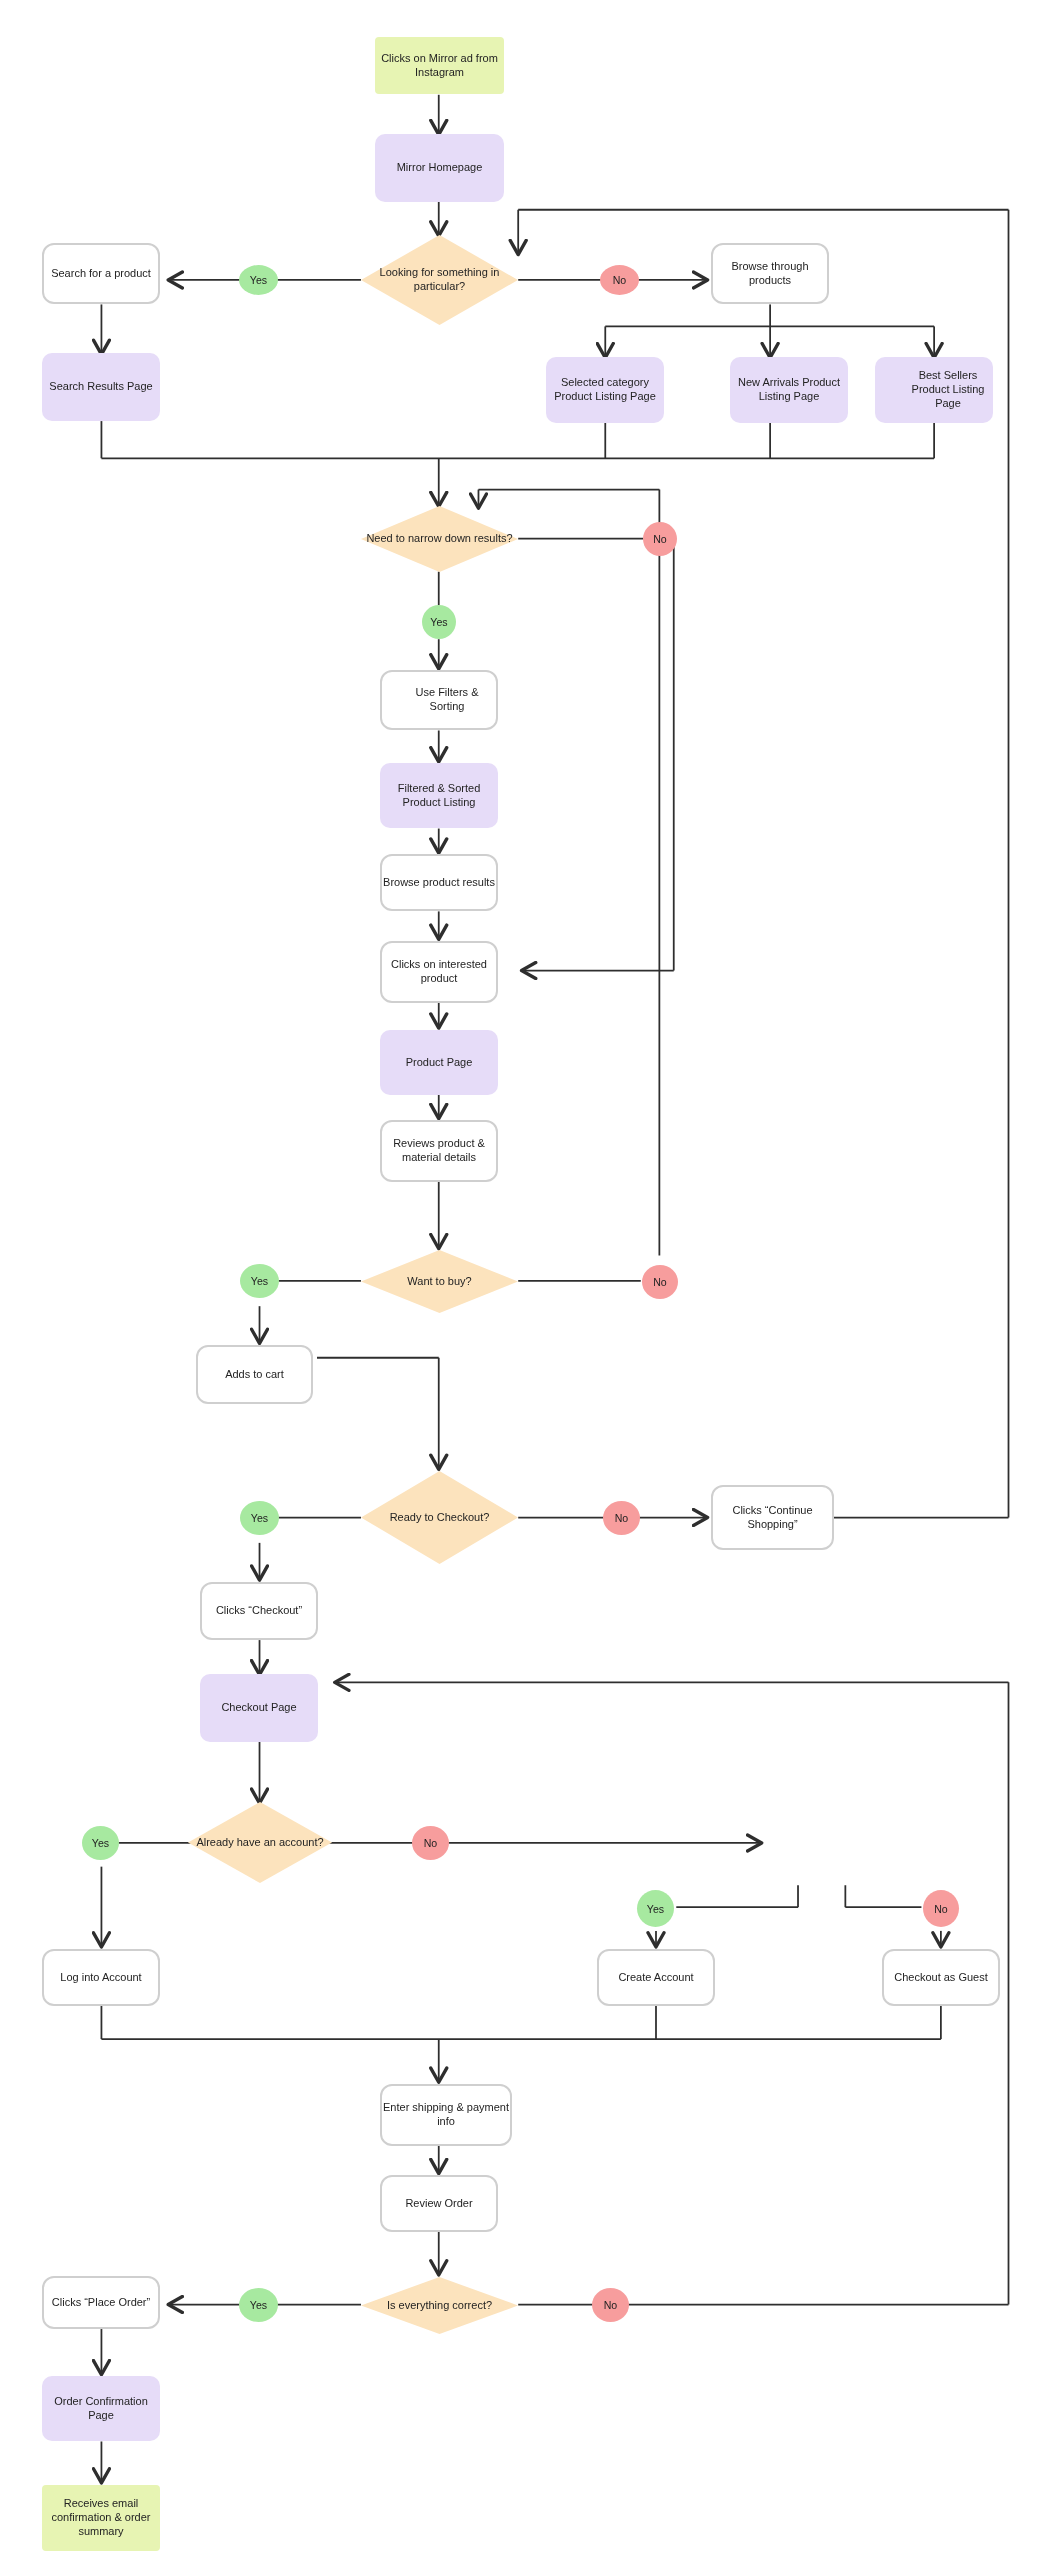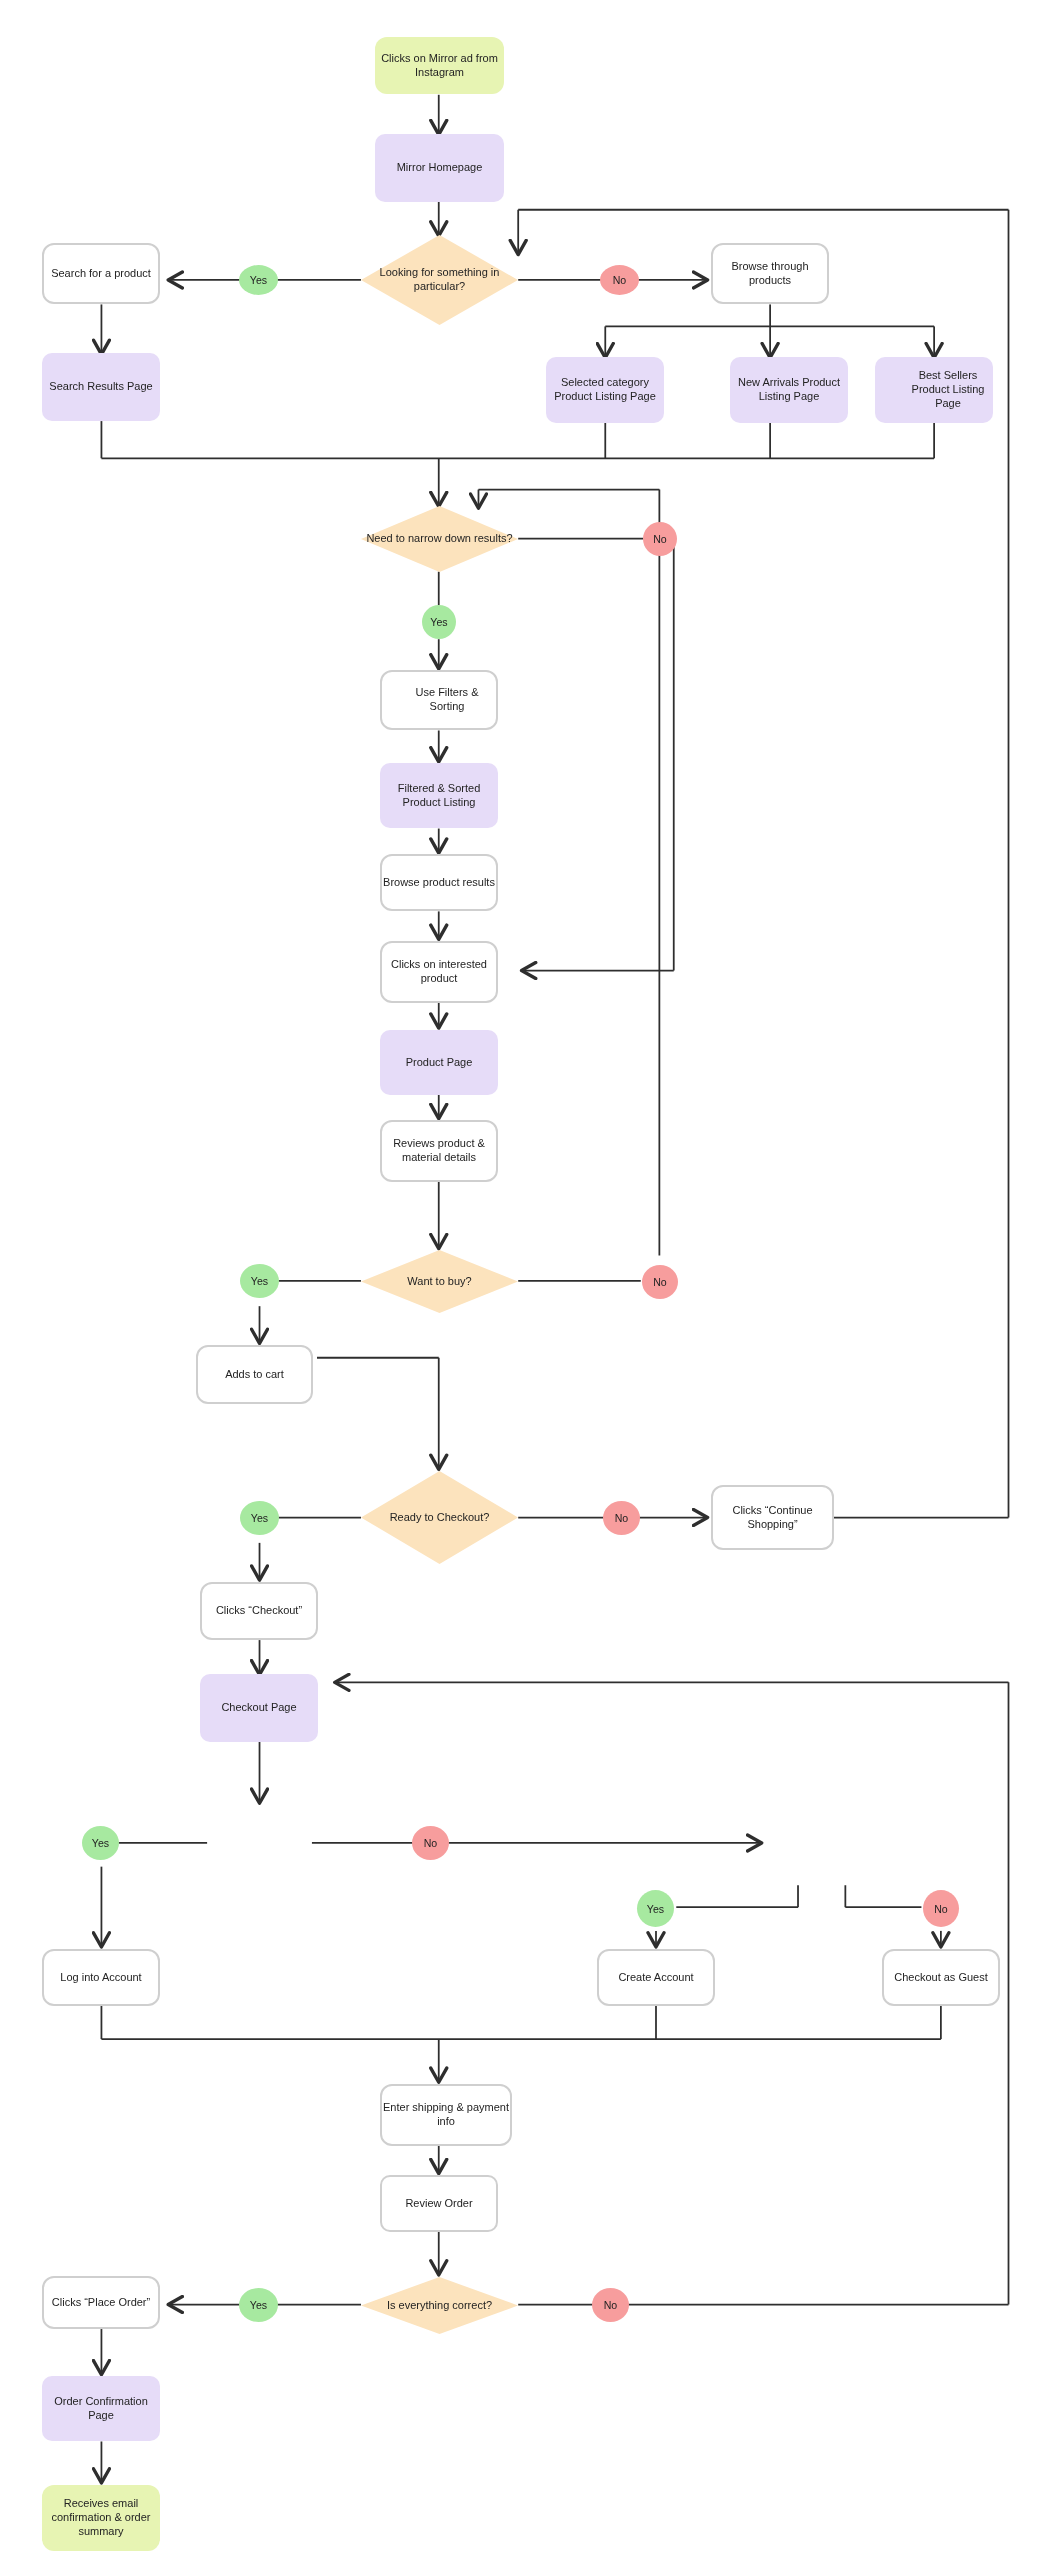--- a/index.html
+++ b/index.html
@@ -2,21 +2,21 @@
 <html style="font-size:13.5px"><head>
 <meta charset="utf-8">
 <style>
   html,body{margin:0;padding:0;background:#ffffff;}
   body{font-family:"Liberation Sans","DejaVu Sans",sans-serif;}
   #canvas{position:relative;width:1055px;height:2576px;background:#fff;overflow:hidden;}
   svg#wires{position:absolute;left:0;top:0;width:1055px;height:2576px;pointer-events:none;}
   .node{position:absolute;box-sizing:border-box;display:flex;align-items:center;justify-content:center;text-align:center;line-height:1.25;color:#232323;}
   .n-proc{background:#ffffff;border:2.5px solid #cfcfcf;border-radius:12px;font-size:11px;}
   .n-page{background:#e6dcf8;border-radius:10px;font-size:11px;}
-  .n-term{background:#e7f4b3;border-radius:12px;font-size:11px;font-weight:400;}
+  .n-term{background:#e7f4b3;border-radius:4px;font-size:11px;font-weight:400;}
   .n-dec{background:transparent;font-size:11px;z-index:3;}
   .n-dec .dlabel{position:relative;z-index:4;padding:0 5px;}
   .diamond{position:absolute;left:0;top:0;width:100%;height:100%;background:#fce3bd;
            clip-path:polygon(50% 0,100% 50%,50% 100%,0 50%);z-index:1;}
   .pill{position:absolute;display:flex;align-items:center;justify-content:center;
         border-radius:50%;font-size:10.6px;color:#232323;z-index:5;}
   .pill-yes{background:#a7e9a0;}
   .pill-no{background:#f79d9d;}
 </style>
 </head>
@@ -219,39 +219,43 @@
   </div>
 
   <div class="node n-proc" style="left:200px;top:1582px;width:118px;height:58px;">
     <span>Clicks “Checkout”</span>
   </div>
 
   <div class="node n-page" style="left:200px;top:1674px;width:118px;height:68px;">
     <span>Checkout Page</span>
   </div>
 
+  <div class="node n-dec" style="left:188px;top:1802px;width:144px;height:81px;">
+    <div class="diamond"></div>
+    <span class="dlabel">Already have an account?</span>
+  </div>
 
 
   <div class="node n-proc" style="left:42px;top:1949px;width:118px;height:57px;">
     <span>Log into Account</span>
   </div>
 
   <div class="node n-proc" style="left:597px;top:1949px;width:118px;height:57px;">
     <span>Create Account</span>
   </div>
 
   <div class="node n-proc" style="left:882px;top:1949px;width:118px;height:57px;">
     <span>Checkout as Guest</span>
   </div>
 
   <div class="node n-proc" style="left:380px;top:2084px;width:132px;height:62px;">
     <span>Enter shipping &amp; payment info</span>
   </div>
 
-  <div class="node n-proc" style="left:380px;top:2175px;width:118px;height:57px;border-radius:10px;">
+  <div class="node n-proc" style="left:380px;top:2175px;width:118px;height:57px;">
     <span>Review Order</span>
   </div>
 
   <div class="node n-dec" style="left:361px;top:2277px;width:157px;height:57px;">
     <div class="diamond"></div>
     <span class="dlabel">Is everything correct?</span>
   </div>
 
   <div class="node n-proc" style="left:42px;top:2276px;width:118px;height:53px;">
     <span>Clicks “Place Order”</span>

